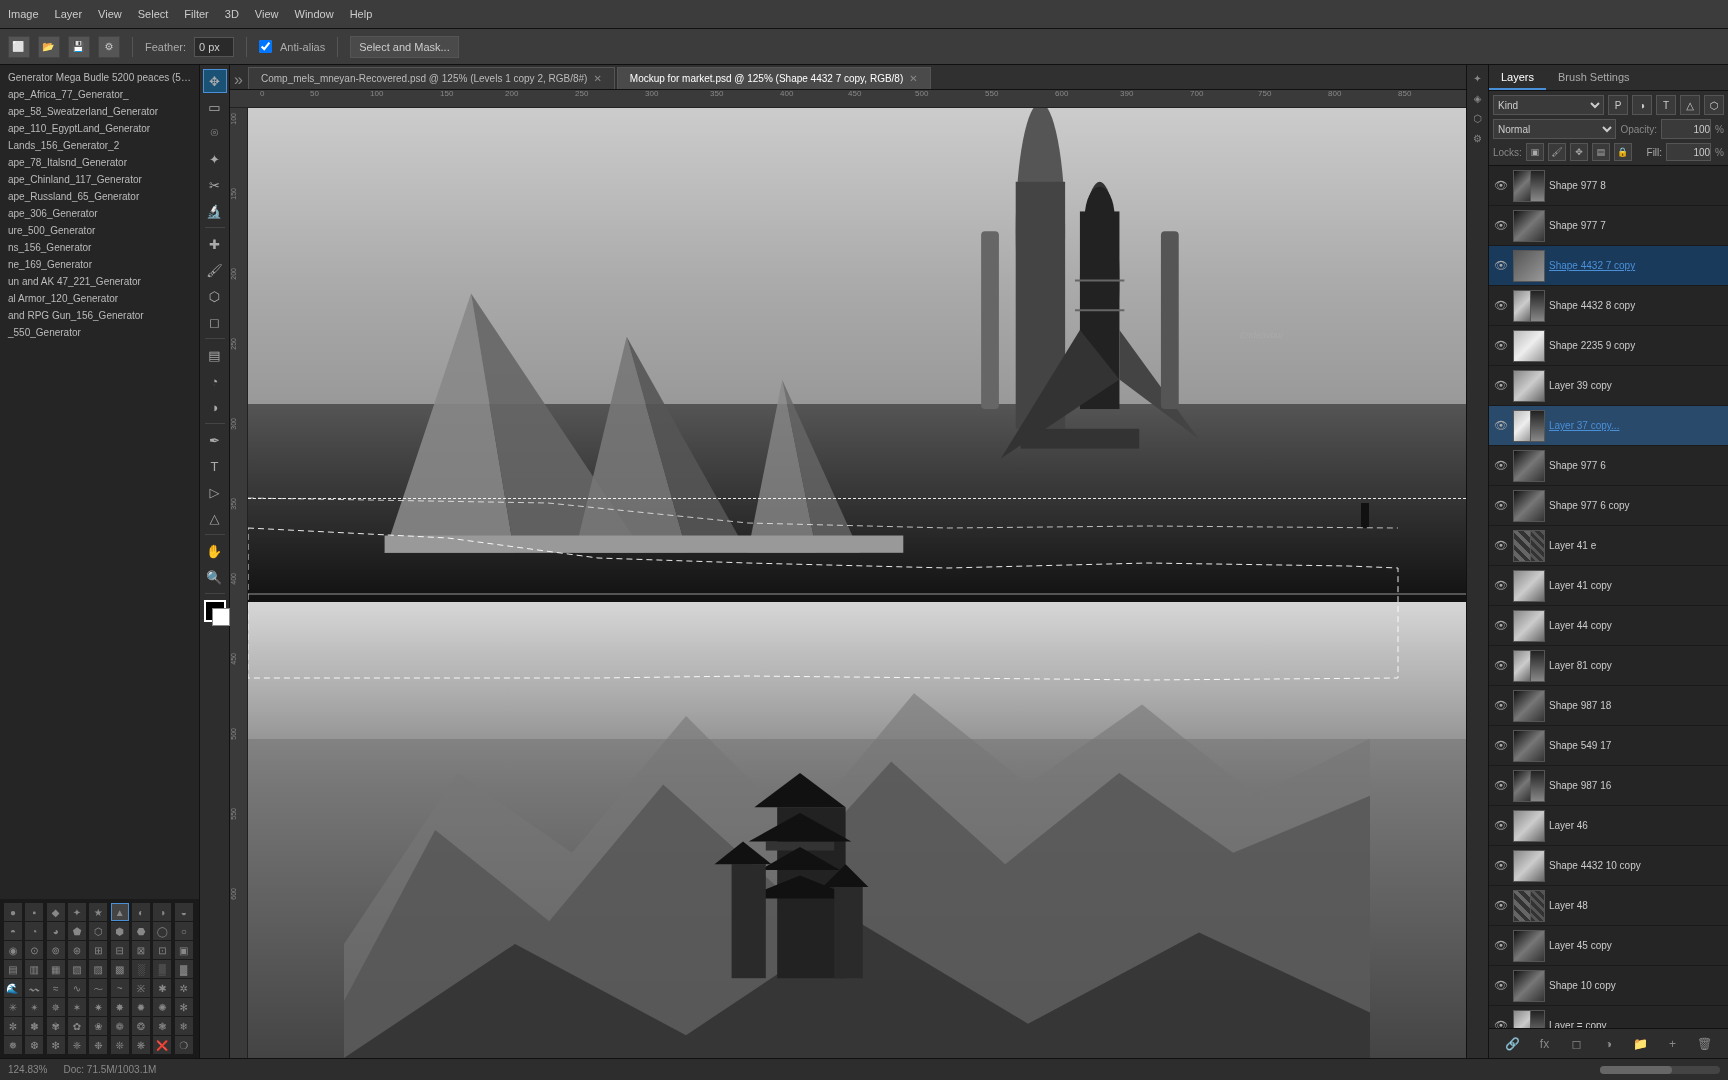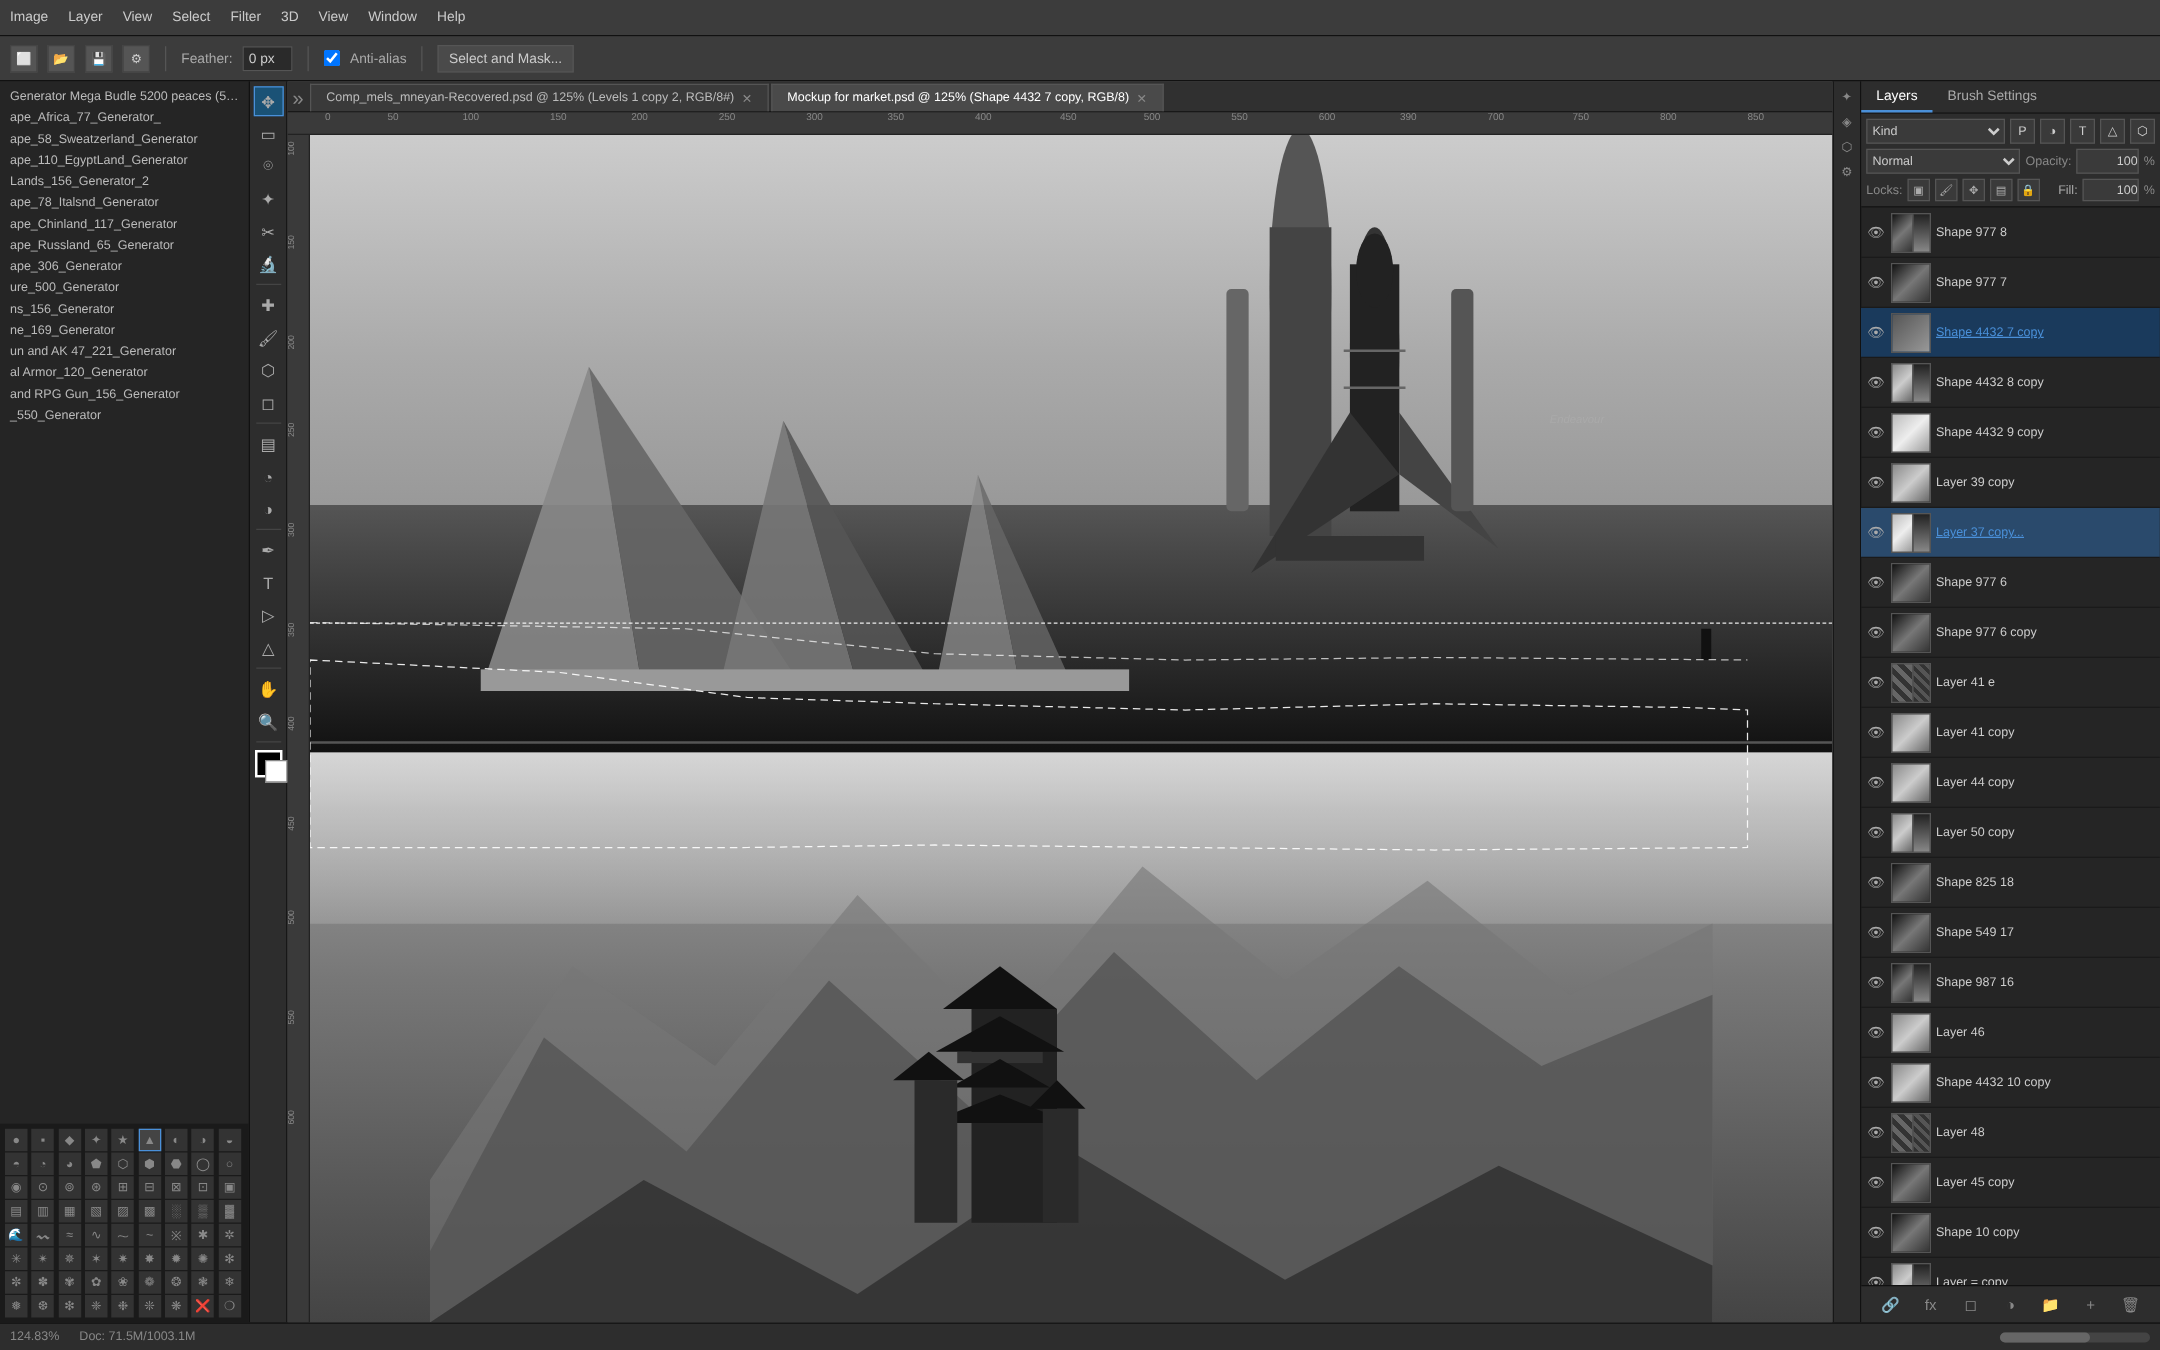--- a/index.html
+++ b/index.html
@@ -485,21 +485,21 @@
             <div style="width: 16px; height: 30px; background: linear-gradient(135deg, rgb(136, 136, 136) 0%, rgb(204, 204, 204) 50%, rgb(102, 102, 102) 100%); display: inline-block;"></div>
             <div style="width: 14px; height: 30px; background: linear-gradient(rgb(34, 34, 34) 0%, rgb(136, 136, 136) 100%); border-left: 1px solid rgb(85, 85, 85);"></div>
           </div>
           <div class="layer-name">Shape 4432 8 copy</div>
         </div>
         <div class="layer-item">
           <div class="layer-eye visible" style="font-size: 11px;">👁</div>
           <div class="layer-thumb">
             <div style="width: 30px; height: 30px; background: linear-gradient(135deg, rgb(187, 187, 187) 0%, rgb(238, 238, 238) 50%, rgb(153, 153, 153) 100%);"></div>
           </div>
-          <div class="layer-name">Shape 4432 9 copy</div>
+          <div class="layer-name">Shape 2235 9 copy</div>
         </div>
         <div class="layer-item">
           <div class="layer-eye visible" style="font-size: 11px;">👁</div>
           <div class="layer-thumb">
             <div style="width: 30px; height: 30px; background: linear-gradient(135deg, rgb(136, 136, 136) 0%, rgb(204, 204, 204) 50%, rgb(102, 102, 102) 100%);"></div>
           </div>
           <div class="layer-name">Layer 39 copy</div>
         </div>
         <div class="layer-item highlighted">
           <div class="layer-eye visible" style="font-size: 11px;">👁</div>
@@ -544,28 +544,28 @@
             <div style="width: 30px; height: 30px; background: linear-gradient(135deg, rgb(136, 136, 136) 0%, rgb(204, 204, 204) 50%, rgb(102, 102, 102) 100%);"></div>
           </div>
           <div class="layer-name">Layer 44 copy</div>
         </div>
         <div class="layer-item">
           <div class="layer-eye visible" style="font-size: 11px;">👁</div>
           <div class="layer-thumb" style="display: flex;">
             <div style="width: 16px; height: 30px; background: linear-gradient(135deg, rgb(136, 136, 136) 0%, rgb(204, 204, 204) 50%, rgb(102, 102, 102) 100%); display: inline-block;"></div>
             <div style="width: 14px; height: 30px; background: linear-gradient(rgb(34, 34, 34) 0%, rgb(136, 136, 136) 100%); border-left: 1px solid rgb(85, 85, 85);"></div>
           </div>
-          <div class="layer-name">Layer 50 copy</div>
+          <div class="layer-name">Layer 81 copy</div>
         </div>
         <div class="layer-item">
           <div class="layer-eye visible" style="font-size: 11px;">👁</div>
           <div class="layer-thumb">
             <div style="width: 30px; height: 30px; background: linear-gradient(135deg, rgb(17, 17, 17) 0%, rgb(119, 119, 119) 50%, rgb(51, 51, 51) 100%);"></div>
           </div>
-          <div class="layer-name">Shape 825 18</div>
+          <div class="layer-name">Shape 987 18</div>
         </div>
         <div class="layer-item">
           <div class="layer-eye visible" style="font-size: 11px;">👁</div>
           <div class="layer-thumb">
             <div style="width: 30px; height: 30px; background: linear-gradient(135deg, rgb(17, 17, 17) 0%, rgb(119, 119, 119) 50%, rgb(51, 51, 51) 100%);"></div>
           </div>
           <div class="layer-name">Shape 549 17</div>
         </div>
         <div class="layer-item">
           <div class="layer-eye visible" style="font-size: 11px;">👁</div>

